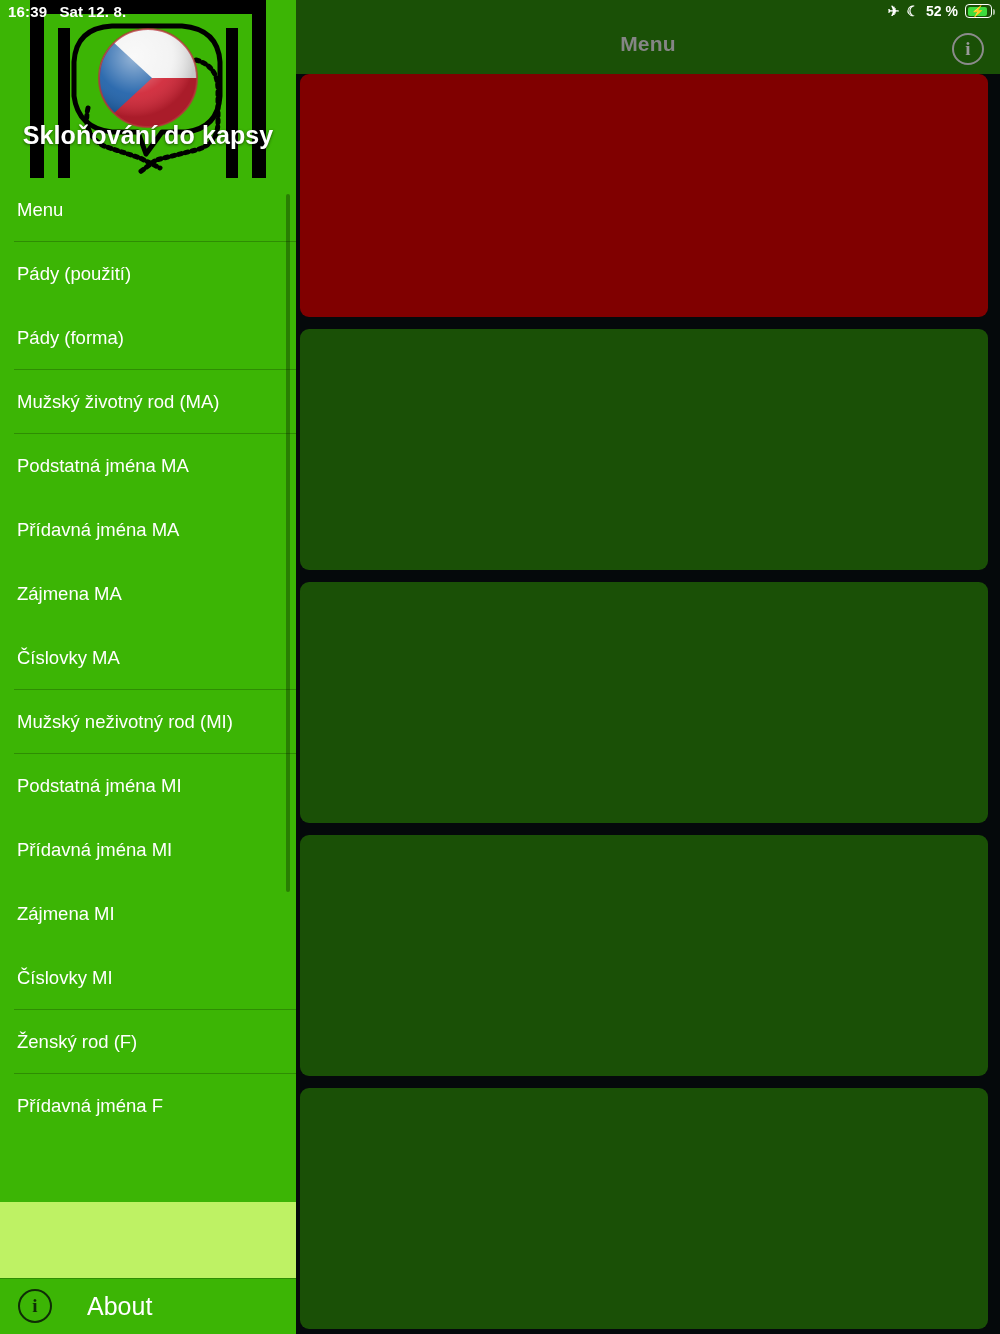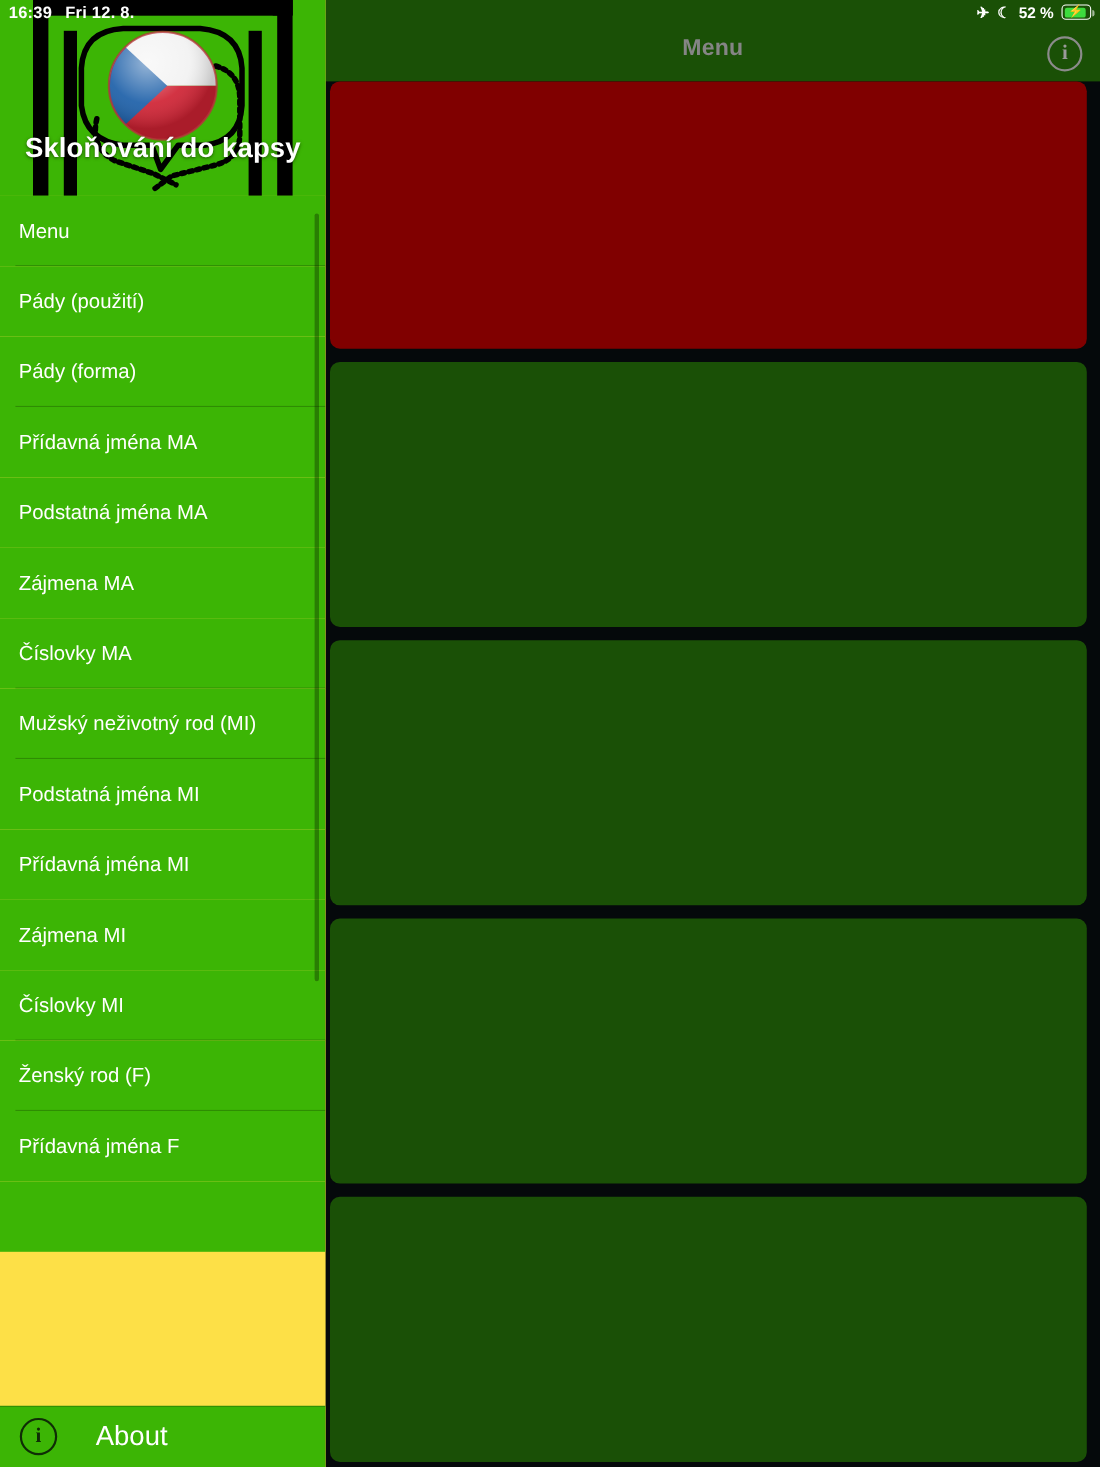--- a/index.html
+++ b/index.html
@@ -41,21 +41,21 @@
     width:19px; background:#3ddc3d; border-radius:2px;
   }
   .battery .bolt {
     position:relative; z-index:2; color:#0a2a0a;
     font-size:11px; line-height:1; font-weight:700;
   }
 
   
   #sidebar {
     position:absolute; left:0; top:0; width:296px; height:1334px;
-    background:#fde047; overflow:hidden; z-index:20;
+    background:#bef264; overflow:hidden; z-index:20;
   }
   #logo {
     position:relative; width:296px; height:178px;
     background:#3cb505; overflow:hidden;
   }
   #logo .art { position:absolute; inset:0; }
   #logo .title {
     position:absolute; left:0; right:0; bottom:28px;
     text-align:center; color:#ffffff; font-size:25px; font-weight:700;
     text-shadow:0 1px 3px rgba(0,0,0,.55);
@@ -173,25 +173,28 @@
     <div id="menulist">
       <div class="menu-item sep-below">
           <span>Menu</span>
         </div>
       <div class="menu-item">
           <span>Pády (použití)</span>
         </div>
       <div class="menu-item sep-below">
           <span>Pády (forma)</span>
         </div>
+      <div class="menu-item sep-below">
+          <span>Mužský životný rod (MA)</span>
+        </div>
+      <div class="menu-item">
+          <span>Podstatná jména MA</span>
+        </div>
       <div class="menu-item">
           <span>Přídavná jména MA</span>
-        </div>
-      <div class="menu-item">
-          <span>Podstatná jména MA</span>
         </div>
       <div class="menu-item">
           <span>Zájmena MA</span>
         </div>
       <div class="menu-item sep-below">
           <span>Číslovky MA</span>
         </div>
       <div class="menu-item sep-below">
           <span>Mužský neživotný rod (MI)</span>
         </div>
@@ -234,21 +237,21 @@
       <div class="panel" style="top: 255px; height: 241px; background: rgb(26, 80, 6);"></div>
       <div class="panel" style="top: 508px; height: 241px; background: rgb(26, 80, 6);"></div>
       <div class="panel" style="top: 761px; height: 241px; background: rgb(26, 80, 6);"></div>
       <div class="panel" style="top: 1014px; height: 241px; background: rgb(26, 80, 6);"></div>
     </div>
   </div>
 
   <div id="statusbar">
     <div class="sb-left">
       <span>16:39</span>
-      <span>Fri 12. 8.</span>
+      <span>Sat 12. 8.</span>
     </div>
     <div class="sb-right">
       <span class="sb-glyph">✈</span>
       <span class="sb-glyph">☾</span>
       <span>52 %</span>
       <span class="battery">
         <span class="fill"></span>
         <span class="bolt">⚡</span>
       </span>
     </div>

